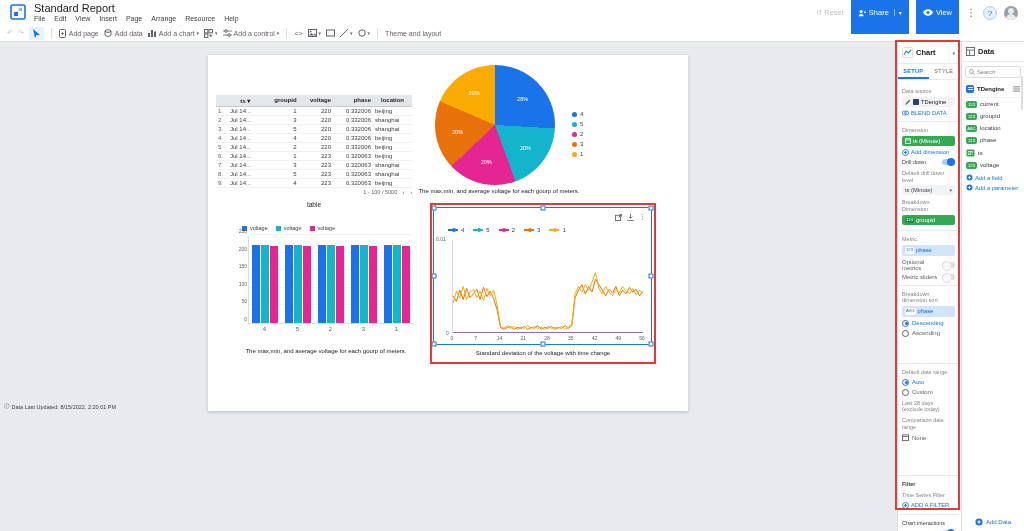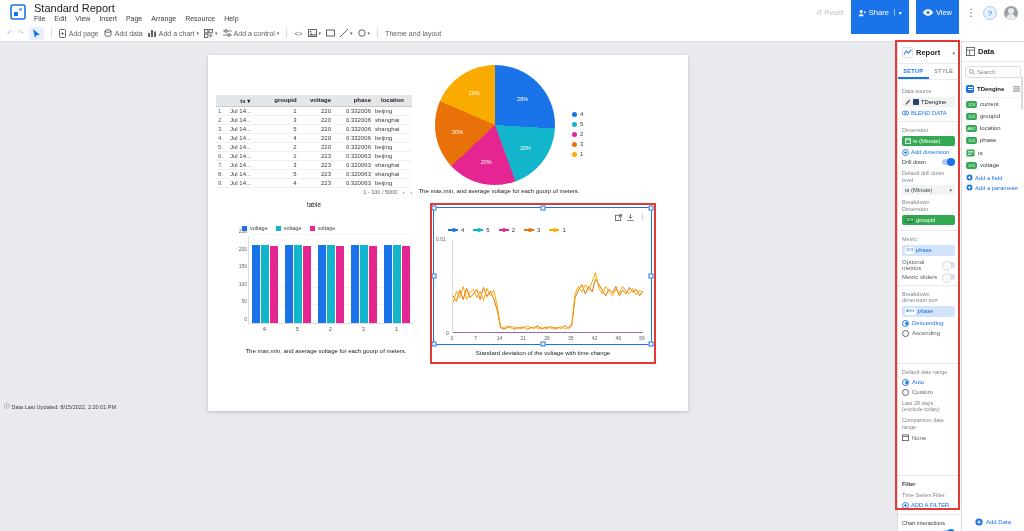--- a/index.html
+++ b/index.html
@@ -556,21 +556,21 @@
     <span>Data Last Updated: 8/15/2022, 2:20:01 PM</span>
   </div>
 </div>
 
 <div class="props">
   <div class="props-header">
     <svg width="11" height="11" viewBox="0 0 12 12">
         <rect x="0.5" y="0.5" width="11" height="11" rx="1.5" fill="#fff" stroke="#dadce0"></rect>
         <polyline points="2,8.5 4.5,4.5 7,6.5 10,2.8" fill="none" stroke="#1a73e8" stroke-width="1.1"></polyline>
       </svg>
-    <b>Report</b>
+    <b>Chart</b>
     <span class="caret">▾</span>
   </div>
   <div class="props-tabs">
     <span class="ptab active">SETUP</span>
     <span class="ptab">STYLE</span>
   </div>
   <div class="props-body">
     <div class="plabel">Data source</div>
     <div class="chip src">
       <svg width="6" height="6" viewBox="0 0 8 8">

